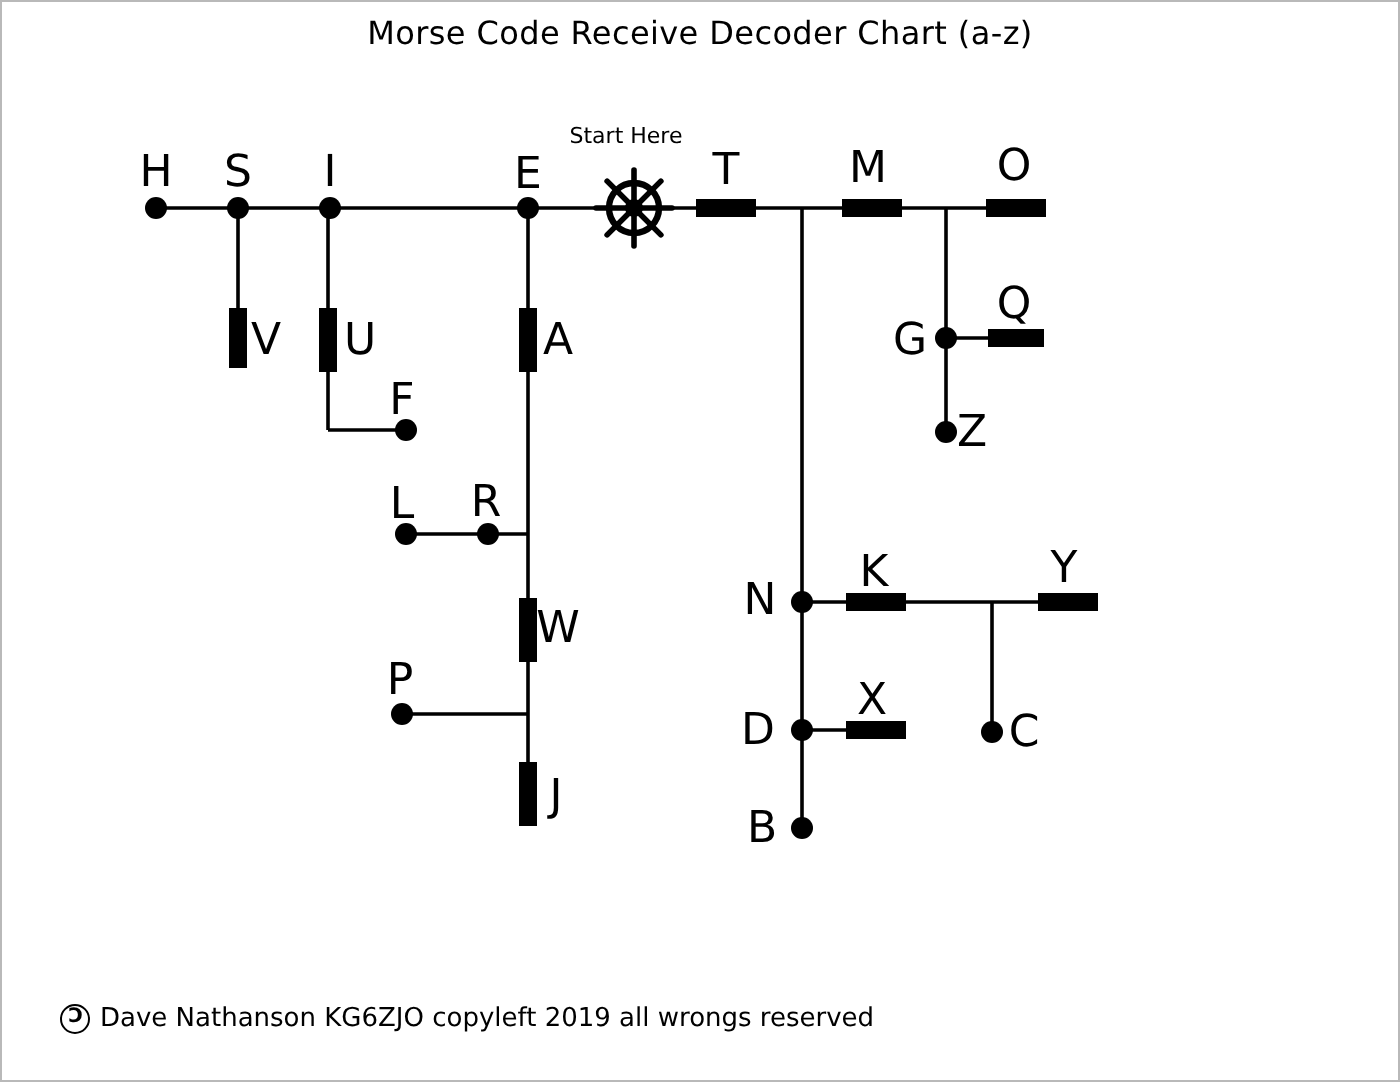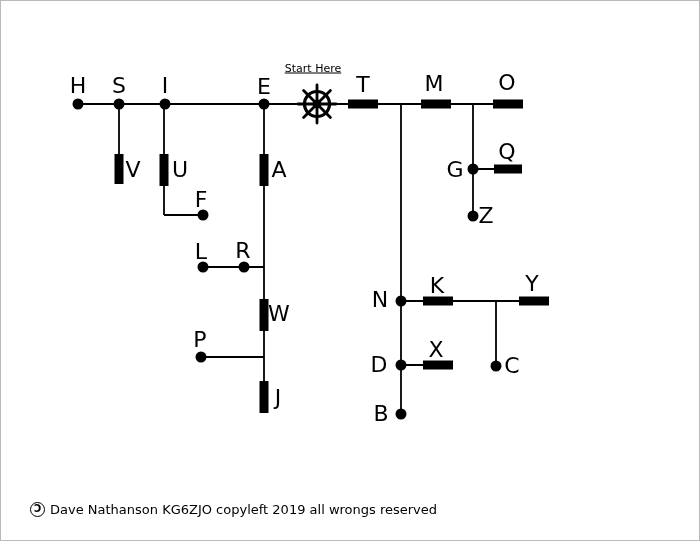--- a/index.html
+++ b/index.html
@@ -25,21 +25,20 @@
     font-weight: 500;
     letter-spacing: 0.2px;
   }
   .start-label {
     position: absolute;
     left: 312px;
     top: 67px;
     transform: translate(-50%, -50%);
     font-size: 11px;
     white-space: nowrap;
-    text-decoration: underline;
   }
   svg.tree {
     position: absolute;
     left: 0;
     top: 0;
   }
   svg.tree text {
     font-family: "DejaVu Sans", sans-serif;
   }
   .footer {
@@ -67,20 +66,21 @@
   .copyleft .flip {
     display: inline-block;
     transform: scaleX(-1);
     margin-top: -1px;
   }
 </style>
 </head>
 <body>
 
 <div class="canvas">
+  <h1 class="title">Morse Code Receive Decoder Chart (a-z)</h1>
 
   <svg class="tree" width="700" height="541" viewBox="0 0 700 541">
       <line x1="77" y1="103" x2="522" y2="103" stroke="#000000" stroke-width="1.8"></line>
       <line x1="118" y1="103" x2="118" y2="183" stroke="#000000" stroke-width="1.8"></line>
       <line x1="163" y1="103" x2="163" y2="214" stroke="#000000" stroke-width="1.8"></line>
       <line x1="163" y1="214" x2="202" y2="214" stroke="#000000" stroke-width="1.8"></line>
       <line x1="263" y1="103" x2="263" y2="412" stroke="#000000" stroke-width="1.8"></line>
       <line x1="202" y1="266" x2="263" y2="266" stroke="#000000" stroke-width="1.8"></line>
       <line x1="200" y1="356" x2="263" y2="356" stroke="#000000" stroke-width="1.8"></line>
       <line x1="400" y1="103" x2="400" y2="413" stroke="#000000" stroke-width="1.8"></line>

